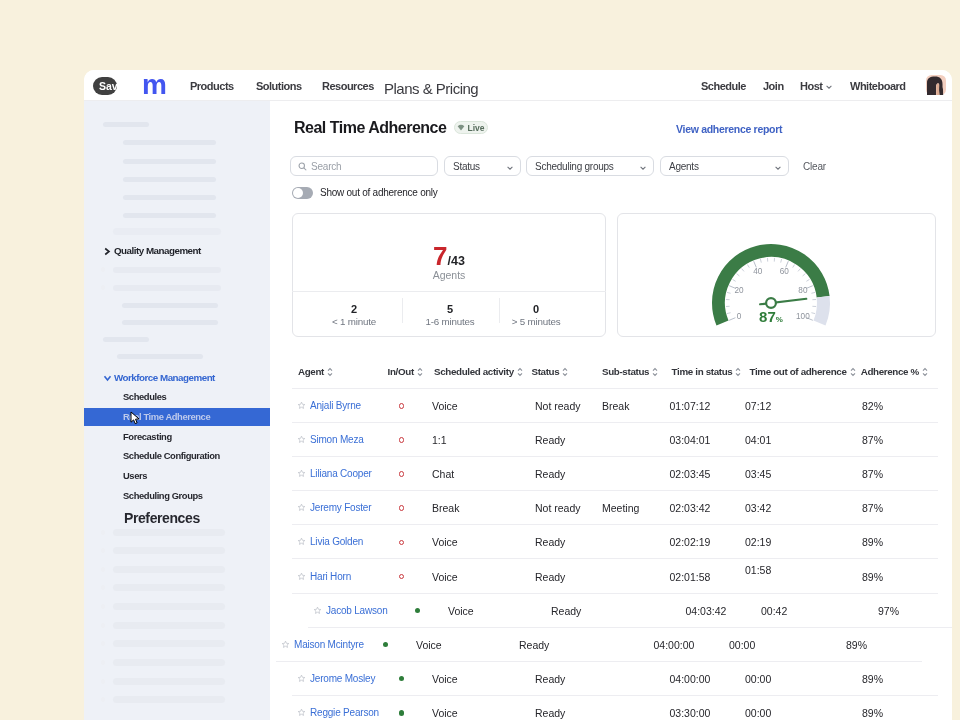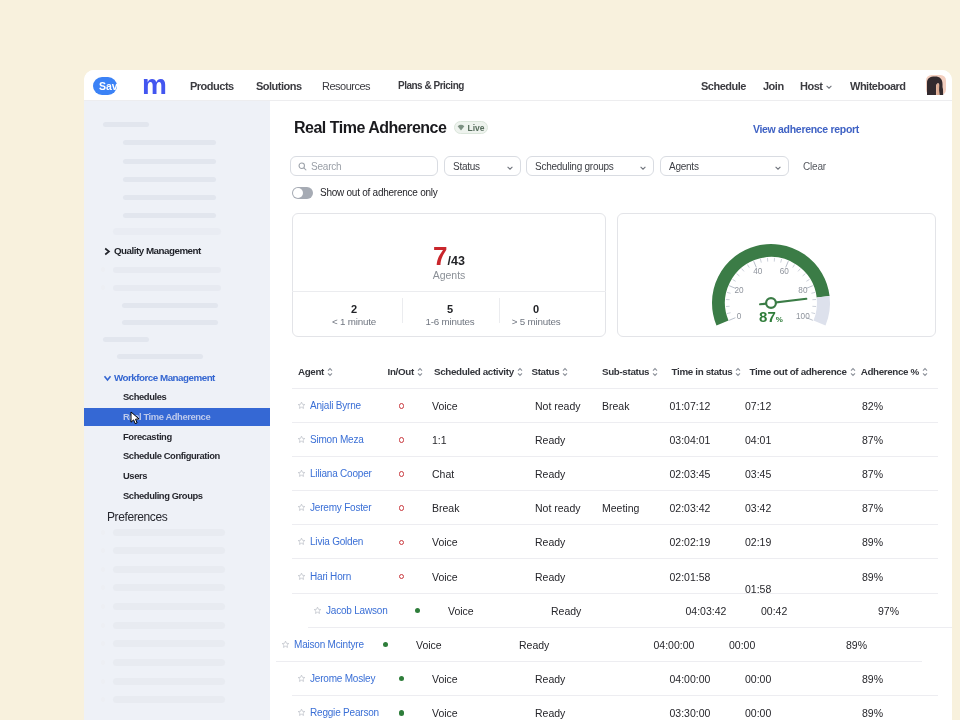--- a/index.html
+++ b/index.html
@@ -1,32 +1,32 @@
 <!DOCTYPE html>
 <html><head><meta charset="utf-8"><style>
 *{margin:0;padding:0;box-sizing:border-box}
 body{width:960px;height:720px;background:#f8f1dd;font-family:"Liberation Sans",sans-serif;position:relative;overflow:hidden}
 .app{position:absolute;left:84px;top:70px;width:868px;height:650px;background:#fff;border-radius:10px 10px 0 0}
 .abs{position:absolute}
 </style></head><body>
 <div class="app">
 
   <div class="abs" style="left:0;top:0;width:868px;height:31px;border-radius:10px 10px 0 0;background:#fff"></div>
-  <div class="abs" style="left:9px;top:7px;width:24px;height:18px;background:#3b82f6;border-radius:9px;color:#fff;font-size:10.5px;font-weight:bold;display:flex;align-items:center;z-index:5">
+  <div class="abs" style="left:9px;top:7px;width:24px;height:18px;background:#404040;border-radius:9px;color:#fff;font-size:10.5px;font-weight:bold;display:flex;align-items:center;z-index:5">
     <svg width="11" height="11" viewBox="0 0 24 24" style="margin-left:3px">
         <circle cx="12" cy="12" r="11" fill="#fff"></circle>
         <path d="M9 21 C9.8 17 10.6 13.4 11.2 10.8 A3.6 3.6 0 1 1 14 13.6 C12.8 14.3 11.6 14.1 11 13.5" fill="none" stroke="#d7202c" stroke-width="2.4"></path>
       </svg>
     <span style="margin-left:3px">Save</span>
     </div>
   <div class="abs" style="left:58px;top:-1px;color:#4356f0;font-size:28px;font-weight:bold;transform:scaleX(1);transform-origin:left">m</div>
   <div class="abs" style="top:9.5px;left:106px;font-size:11px;font-weight:600;color:#3b3b40;letter-spacing:-0.5px">Products</div>
   <div class="abs" style="top:9.5px;left:172px;font-size:11px;font-weight:600;color:#3b3b40;letter-spacing:-0.5px">Solutions</div>
-  <div class="abs" style="top:9.5px;left:238px;font-size:11px;font-weight:400;color:#3b3b40;letter-spacing:-0.5px">Resources</div>
-  <div class="abs" style="top:9.5px;left:314px;font-size:10px;font-weight:700;color:#3b3b40;letter-spacing:-0.5px">Plans &amp; Pricing</div>
+  <div class="abs" style="top:9.5px;left:238px;font-size:11px;font-weight:700;color:#3b3b40;letter-spacing:-0.5px">Resources</div>
+  <div class="abs" style="top:9.5px;left:300px;font-size:15px;font-weight:400;color:#3b3b40;letter-spacing:-0.5px">Plans &amp; Pricing</div>
   <div class="abs" style="top:9.5px;left:617px;font-size:11px;font-weight:600;color:#3b3b40;letter-spacing:-0.5px">Schedule</div>
   <div class="abs" style="top:9.5px;left:679px;font-size:11px;font-weight:600;color:#3b3b40;letter-spacing:-0.5px">Join</div>
   <div class="abs" style="top:9.5px;left:716px;font-size:11px;font-weight:600;color:#3b3b40;letter-spacing:-0.5px">Host <svg width="8" height="8" viewBox="0 0 10 10" style="vertical-align:-1px">
         <path d="M2 3.5 L5 6.5 L8 3.5" fill="none" stroke="#6f737b" stroke-width="1.3"></path>
       </svg></div>
   <div class="abs" style="top:9.5px;left:766px;font-size:11px;font-weight:600;color:#3b3b40;letter-spacing:-0.5px">Whiteboard</div>
   <svg class="abs" style="left:842px;top:5px" width="20" height="20" viewBox="0 0 20 20">
       <rect width="20" height="20" rx="5.5" fill="#f3cfc0"></rect>
       <path d="M1 20 L1 8 C1 3 4 1.5 9 1.5 C14 1.5 16.5 4 16.5 9 L16.5 12 C17.5 15 16.8 18 17.2 20 L13.5 20 C13 16.5 13 13 13.2 10.5 C13.4 8.8 12.8 8 11.8 8.3 C10.5 8.7 10 10 10 12 L10 20 Z" fill="#332a2e"></path>
       <path d="M10.3 20 L10.3 12 C10.3 9.7 11 8.6 11.9 8.5 C12.8 8.5 13.2 9.4 13.1 11 C12.9 14 13 17 13.4 20 Z" fill="#dcab92"></path>
@@ -76,35 +76,35 @@
   <div class="abs" style="left:30px;top:175px;font-size:9.8px;font-weight:bold;color:#1e2027;letter-spacing:-0.5px">Quality Management</div>
   <svg class="abs" style="left:19px;top:304px" width="9" height="8" viewBox="0 0 9 8">
       <path d="M1.5 2.2 L4.5 6 L7.5 2.2" fill="none" stroke="#3466d1" stroke-width="1.6"></path>
     </svg>
   <div class="abs" style="left:30px;top:301.5px;font-size:9.8px;font-weight:bold;color:#3466d1;letter-spacing:-0.5px">Workforce Management</div>
   <div style="position:absolute;left:39px;top:320.5px;font-size:9.4px;font-weight:600;color:#26272e;letter-spacing:-0.4px">Schedules</div>
     <div style="position:absolute;left:39px;top:360.5px;font-size:9.4px;font-weight:600;color:#26272e;letter-spacing:-0.4px">Forecasting</div>
     <div style="position:absolute;left:39px;top:380.3px;font-size:9.4px;font-weight:600;color:#26272e;letter-spacing:-0.4px">Schedule Configuration</div>
     <div style="position:absolute;left:39px;top:400.1px;font-size:9.4px;font-weight:600;color:#26272e;letter-spacing:-0.4px">Users</div>
     <div style="position:absolute;left:39px;top:419.9px;font-size:9.4px;font-weight:600;color:#26272e;letter-spacing:-0.4px">Scheduling Groups</div>
-    <div style="position:absolute;left:23px;top:439.7px;font-size:12px;font-weight:400;color:#26272e;letter-spacing:-0.4px">Preferences</div>
+    <div style="position:absolute;left:40px;top:439.7px;font-size:14px;font-weight:700;color:#26272e;letter-spacing:-0.4px">Preferences</div>
   <div class="abs" style="left:0;top:338px;width:186px;height:17.6px;background:#3568d4"></div>
   <div class="abs" style="left:39px;top:341px;font-size:9.4px;font-weight:600;color:#bcc9ec;letter-spacing:-0.4px">Real Time Adherence</div>
   <svg class="abs" style="left:46px;top:341px;z-index:6" width="11" height="15" viewBox="0 0 11 15">
       <path d="M1 1 L1 11.2 L3.6 8.9 L5.2 12.6 L7.1 11.8 L5.5 8.2 L9 7.9 Z" fill="#fff" stroke="#000" stroke-width="1"></path>
     </svg>
 
   <div class="abs" style="left:210px;top:49px;font-size:16px;font-weight:bold;color:#1a1a1e;letter-spacing:-0.5px">Real Time Adherence</div>
   <div class="abs" style="left:370px;top:51px;width:34px;height:13px;background:#eef3ee;border:1px solid #dbe6db;border-radius:7px;display:flex;align-items:center;justify-content:center">
     <svg width="8" height="7" viewBox="0 0 12 10">
         <path d="M1 3 A8 8 0 0 1 11 3 L6 9.5 Z" fill="#7d9183"></path>
       </svg>
     <span style="font-size:8.5px;font-weight:600;color:#566c5c;margin-left:2px">Live</span>
     </div>
-  <div class="abs" style="left:592px;top:52.5px;width:260px;text-align:center;font-size:10.5px;font-weight:600;color:#3f62c4;letter-spacing:-0.3px">View adherence report</div>
+  <div class="abs" style="left:592px;top:52.5px;width:260px;text-align:left;font-size:10.5px;font-weight:600;color:#3f62c4;letter-spacing:-0.3px">View adherence report</div>
 
   <div class="abs" style="left:206px;top:86px;width:148px;height:20px;border:1px solid #d9dce2;border-radius:6px;background:#fff;display:flex;align-items:center">
     <svg width="9" height="9" viewBox="0 0 12 12" style="margin-left:7px">
         <circle cx="5" cy="5" r="3.6" fill="none" stroke="#9ba0a8" stroke-width="1.4"></circle>
         <line x1="7.8" y1="7.8" x2="11" y2="11" stroke="#9ba0a8" stroke-width="1.4"></line>
       </svg>
     <span style="font-size:10px;color:#9ba0a8;margin-left:4px;letter-spacing:-0.2px">Search</span>
     </div>
   <div class="abs" style="left:360px;top:86px;width:77px;height:20px;border:1px solid #d9dce2;border-radius:6px;background:#fff;display:flex;align-items:center;justify-content:space-between">
       <span style="font-size:10px;color:#3c3e44;margin-left:8px;letter-spacing:-0.25px">Status</span>
@@ -287,21 +287,21 @@
         <div style="position:absolute;left:208px;top:489.5px;width:646px;height:34.1px;border-bottom:1px solid #ededf1">
 <span style="position:absolute;left:5px;top:12.1px;line-height:9px"><svg width="9" height="9" viewBox="0 0 24 24" style="vertical-align:-1px">
               <path d="M12 3l2.6 5.8 6.3.6-4.8 4.2 1.4 6.2L12 16.6 6.5 19.8l1.4-6.2L3.1 9.4l6.3-.6z" fill="none" stroke="#bdc2ca" stroke-width="2"></path>
             </svg></span>
 <span style="position:absolute;left:18px;top:11.1px;color:#3a6fd6;font-size:10px;letter-spacing:-0.2px">Hari Horn</span>
 <div style="position:absolute;left:106.5px;top:14.15px;width:5.8px;height:5.8px;border:1.7px solid #c9383e;border-radius:50%"></div>
 <span style="position:absolute;left:140px;top:11.1px;color:#26262b">Voice</span>
 <span style="position:absolute;left:243px;top:11.1px;color:#26262b">Ready</span>
 <span style="position:absolute;left:310px;top:11.1px;color:#26262b"></span>
 <span style="position:absolute;left:377.5px;top:11.1px;color:#26262b">02:01:58</span>
-<span style="position:absolute;left:453px;top:23px;color:#26262b">01:58</span>
+<span style="position:absolute;left:453px;top:4px;color:#26262b">01:58</span>
 <span style="position:absolute;left:570px;top:11.1px;color:#26262b">89%</span>
 </div>
         <div style="position:absolute;left:224px;top:523.6px;width:646px;height:34.1px;border-bottom:1px solid #ededf1">
 <span style="position:absolute;left:5px;top:12.1px;line-height:9px"><svg width="9" height="9" viewBox="0 0 24 24" style="vertical-align:-1px">
               <path d="M12 3l2.6 5.8 6.3.6-4.8 4.2 1.4 6.2L12 16.6 6.5 19.8l1.4-6.2L3.1 9.4l6.3-.6z" fill="none" stroke="#bdc2ca" stroke-width="2"></path>
             </svg></span>
 <span style="position:absolute;left:18px;top:11.1px;color:#3a6fd6;font-size:10px;letter-spacing:-0.2px">Jacob Lawson</span>
 <div style="position:absolute;left:107.2px;top:14.450000000000001px;width:5.2px;height:5.2px;background:#2e7d3a;border-radius:50%"></div>
 <span style="position:absolute;left:140px;top:11.1px;color:#26262b">Voice</span>
 <span style="position:absolute;left:243px;top:11.1px;color:#26262b">Ready</span>

